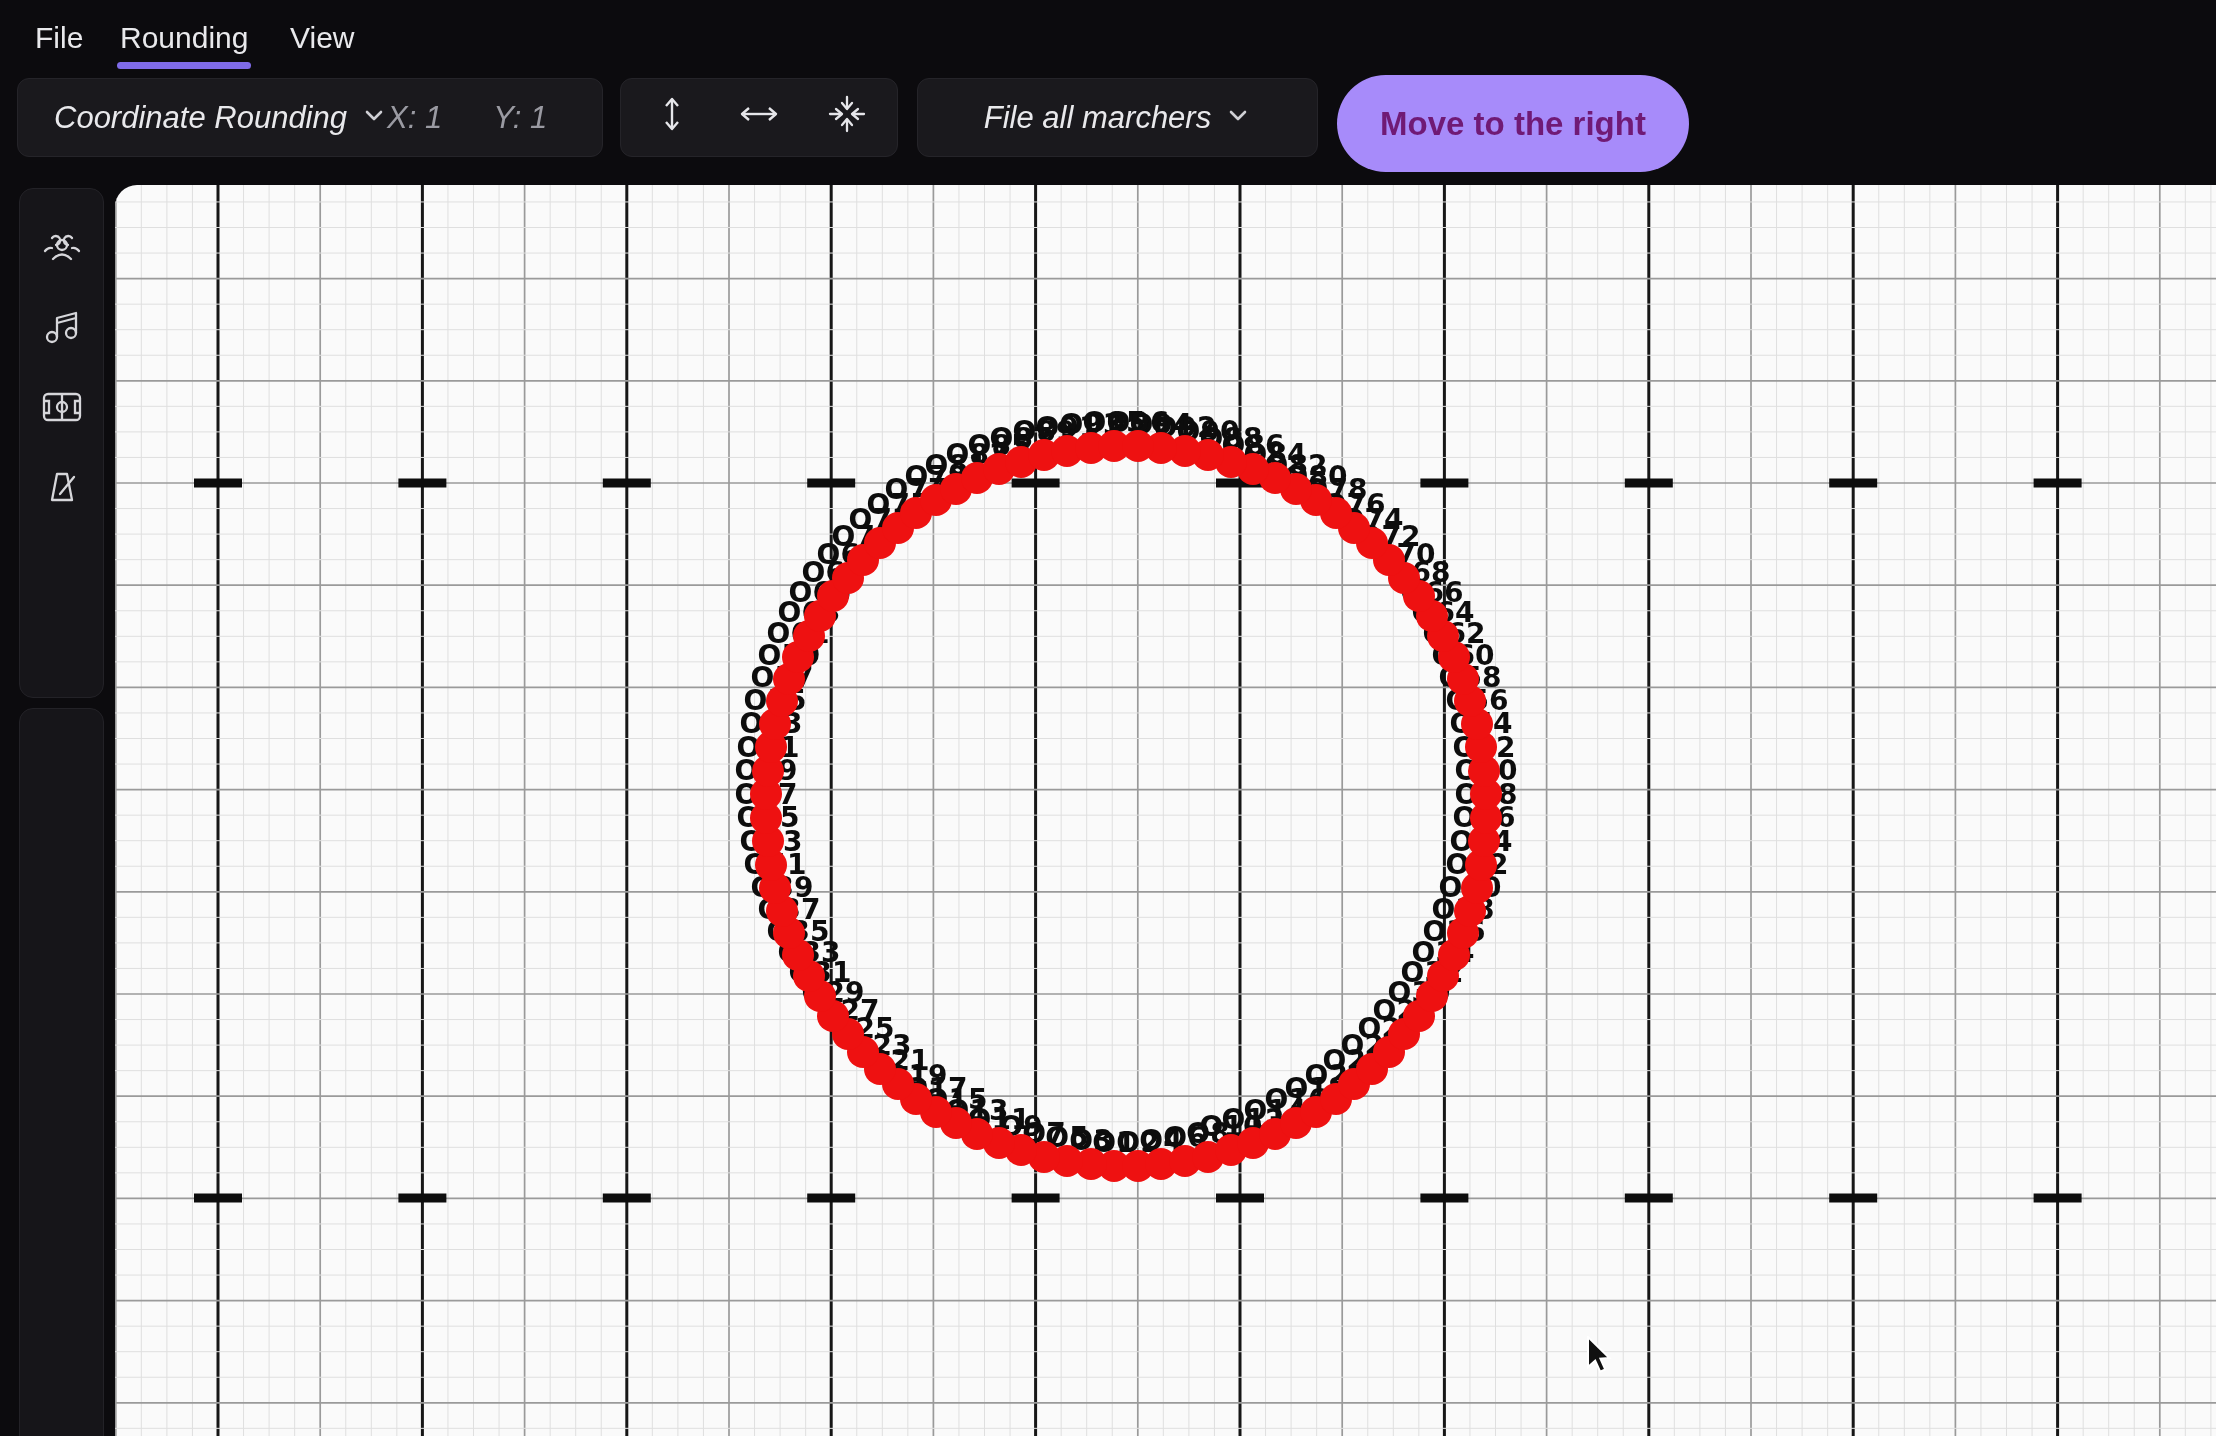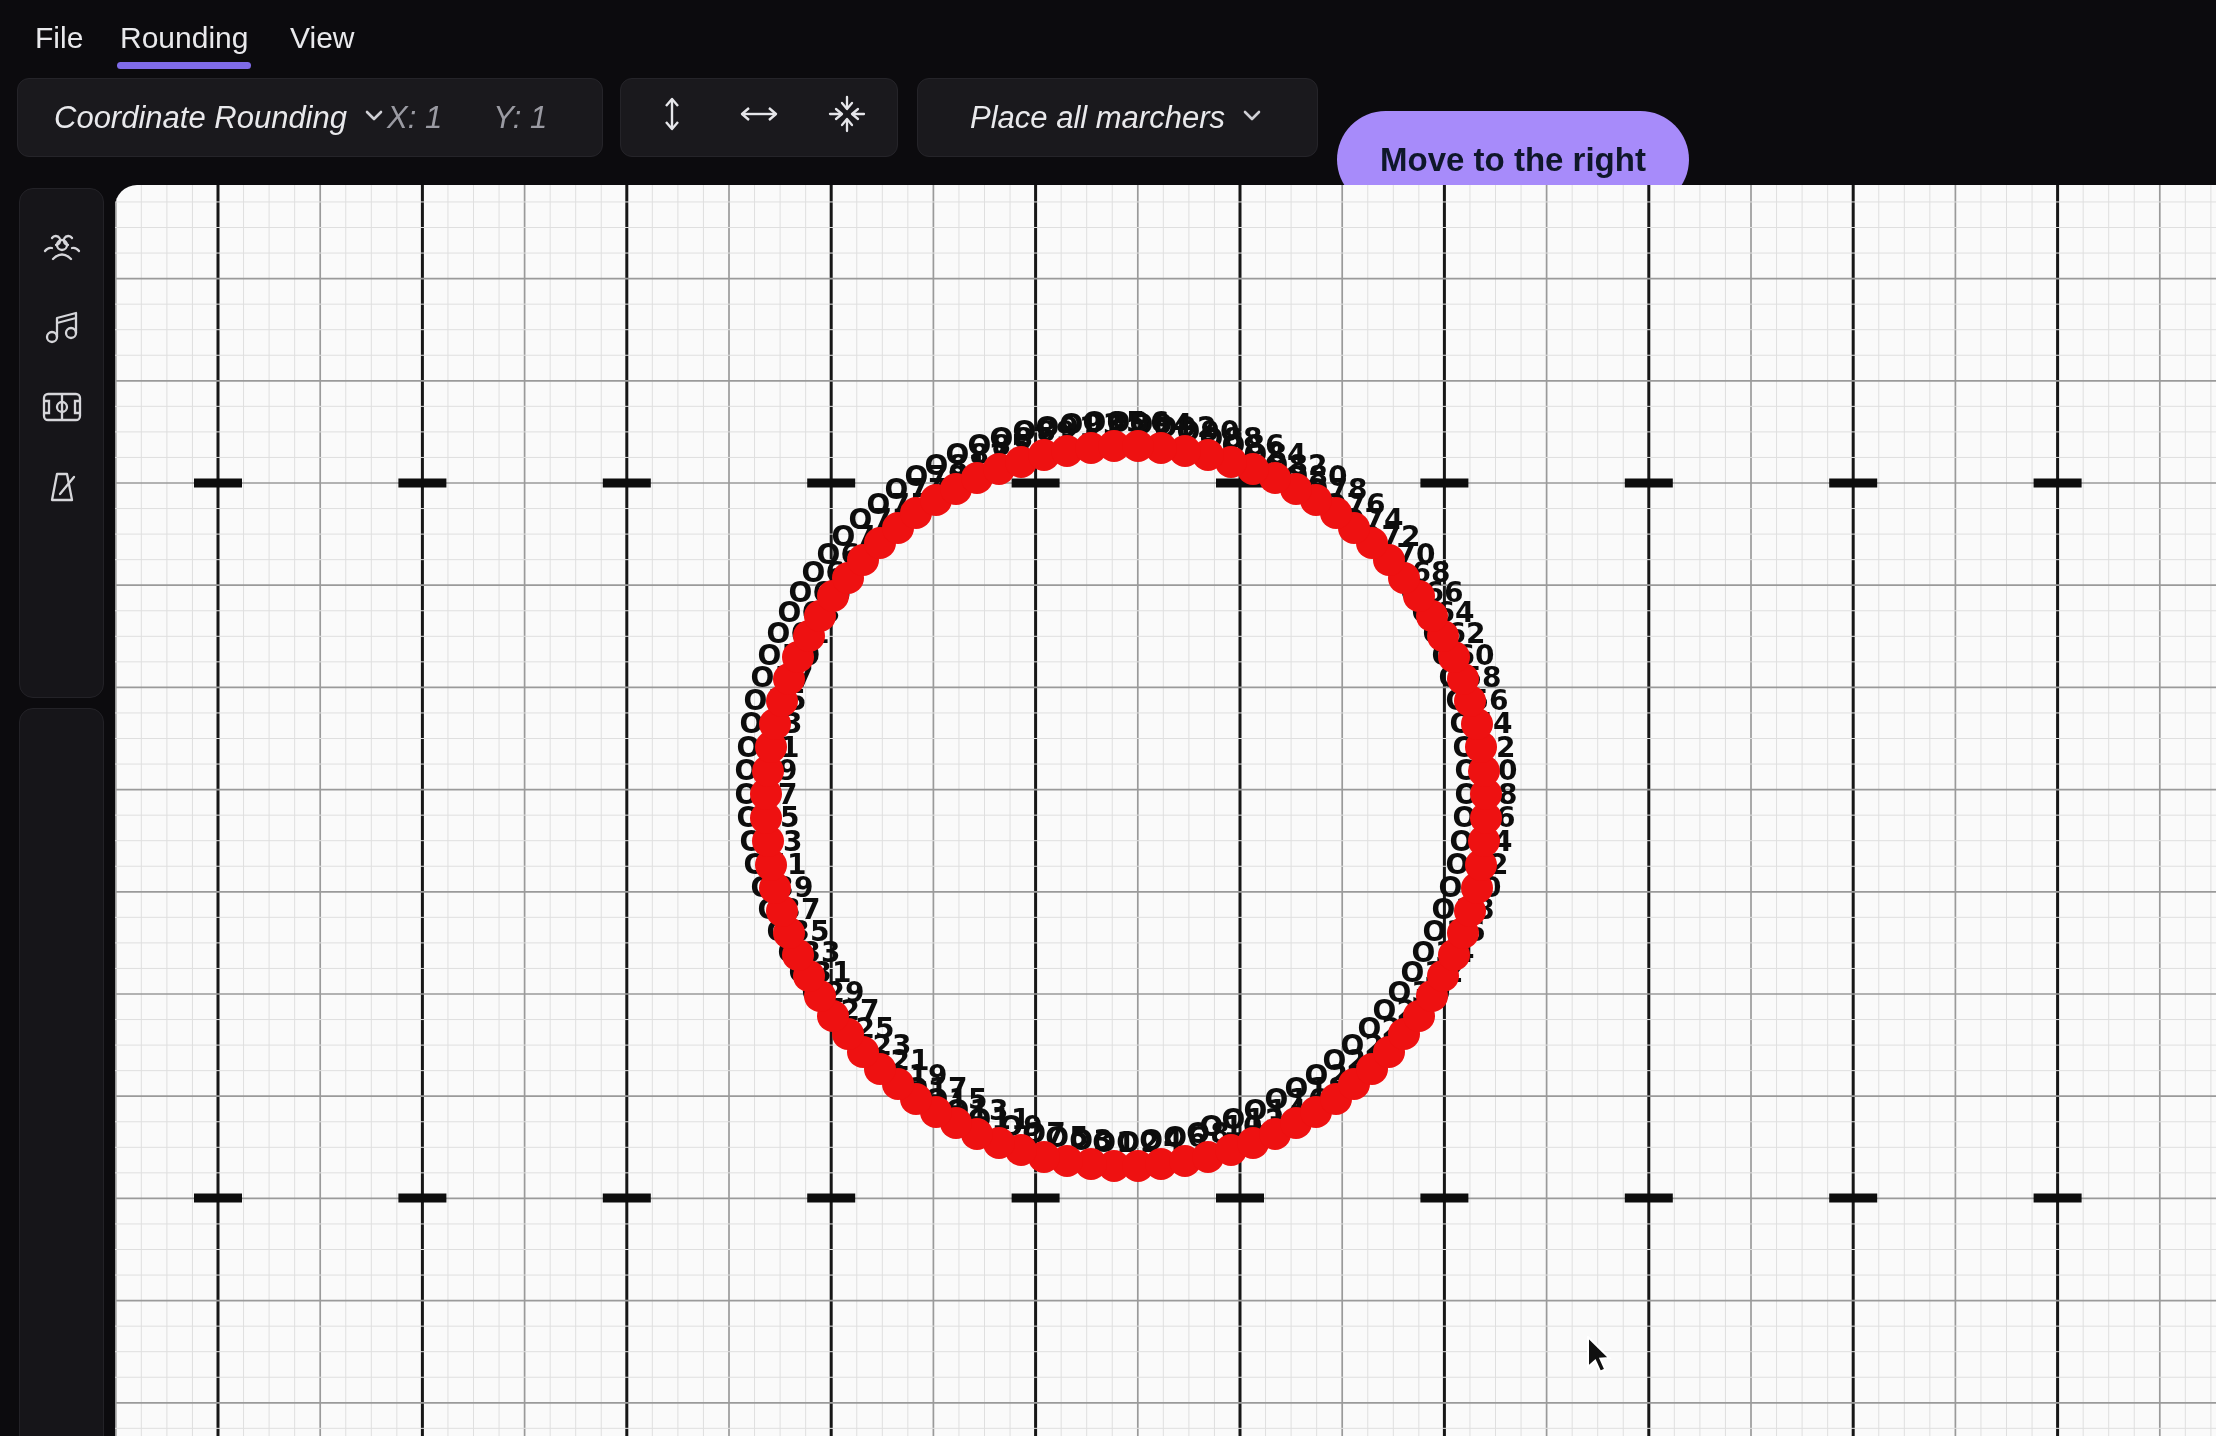--- a/index.html
+++ b/index.html
@@ -26,21 +26,21 @@
     position:absolute;top:2px;height:77px;border-radius:12px;
     background:#1a191d;border:1px solid #252429;
     display:flex;align-items:center;color:#e9e9ec;font-size:31px;font-style:italic;
   }
   .panel .dim{color:#9a9aa2;}
   .chev{display:inline-block;margin-left:14px;}
   .tool-icon-btn{width:74px;height:70px;display:flex;align-items:center;justify-content:center;border-radius:10px;}
   .primary-btn{
     position:absolute;left:1337px;top:-1px;width:352px;height:97px;border-radius:49px;
     display:flex;align-items:center;justify-content:center;
-    font-size:33px;font-weight:600;color:#0f172a;border:none;cursor:pointer;margin-top:36px;
+    font-size:33px;font-weight:600;color:#701a75;border:none;cursor:pointer;
   }
   
   .sidebar{position:absolute;left:0;top:184px;width:115px;bottom:0;}
   .side-panel{
     position:absolute;left:19px;width:83px;border-radius:14px;
     background:#161519;border:1px solid #232227;
   }
   .side-panel.one{top:4px;height:508px;}
   .side-panel.two{top:524px;height:930px;}
   .side-icon{
@@ -114,21 +114,21 @@
             <polyline points="9,15 15,20 9,25"></polyline>
           <line x1="37" y1="20" x2="26" y2="20"></line>
             <polyline points="31,15 25,20 31,25"></polyline>
         </svg>
       </span>
     </div>
   </div>
 
   <div class="panel" style="left:917px;width:399px;justify-content:center;">
     <div style="display:flex;align-items:center;">
-      <span>Place all marchers</span>
+      <span>File all marchers</span>
       <span class="chev">
         <svg width="26" height="26" viewBox="0 0 26 26">
             <polyline points="6,10 13,17 20,10" fill="none" stroke="#cfcfd4" stroke-width="2.6" stroke-linecap="round" stroke-linejoin="round"></polyline>
           </svg>
       </span>
     </div>
   </div>
 
   <button class="primary-btn" style="background: rgb(167, 139, 250);">Move to the right</button>
 </div>

